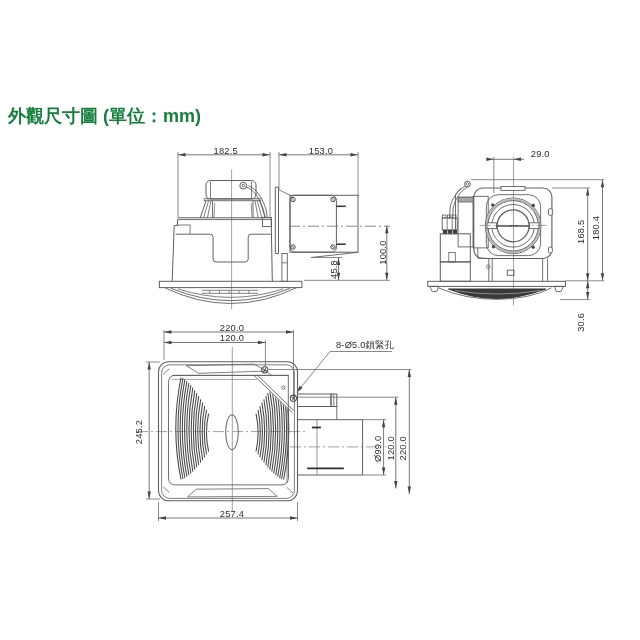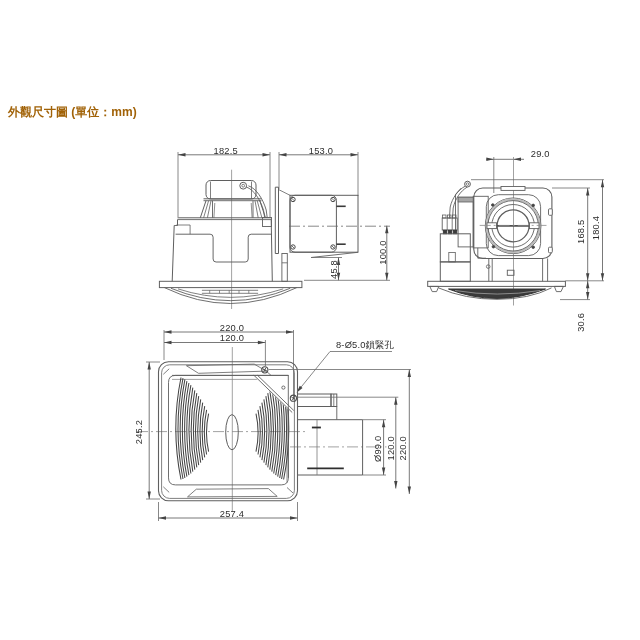--- a/index.html
+++ b/index.html
@@ -1,17 +1,17 @@
 <!DOCTYPE html>
 <html><head><meta charset="utf-8">
 <style>
 html,body{margin:0;padding:0;background:#ffffff;width:640px;height:640px;overflow:hidden;}
 svg text{font-family:"Liberation Sans",sans-serif;}
 .title{position:absolute;left:8px;top:104px;font-family:"Liberation Sans",sans-serif;
-font-size:12px;font-weight:bold;color:#a16207;letter-spacing:0;}
+font-size:18px;font-weight:bold;color:#15803d;letter-spacing:0;}
 </style></head>
 <body>
 <div class="title">外觀尺寸圖 (單位：mm)</div>
 <svg width="640" height="640" viewBox="0 0 640 640">
 <line x1="178" y1="154.8" x2="270" y2="154.8" stroke="#6a6a6a" stroke-width="0.9"></line>
 <polygon points="178.0,154.8 185.5,153.1 185.5,156.5" fill="#444"></polygon>
 <polygon points="270.0,154.8 262.5,156.5 262.5,153.1" fill="#444"></polygon>
 <text x="225.7" y="153.5" font-size="9.3" fill="#2d2d2d" text-anchor="middle" letter-spacing="0.2">182.5</text>
 <line x1="279" y1="154.8" x2="358" y2="154.8" stroke="#6a6a6a" stroke-width="0.9"></line>
 <polygon points="279.0,154.8 286.5,153.1 286.5,156.5" fill="#444"></polygon>

